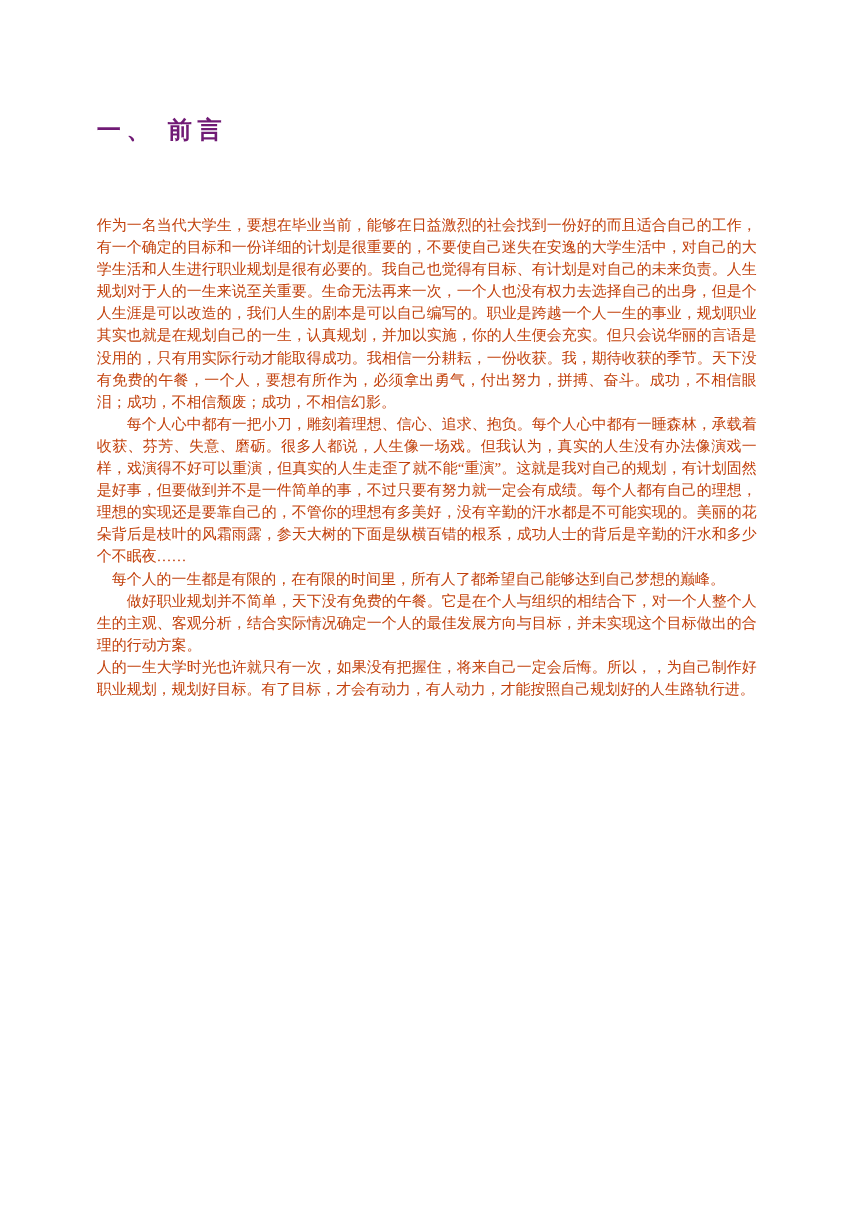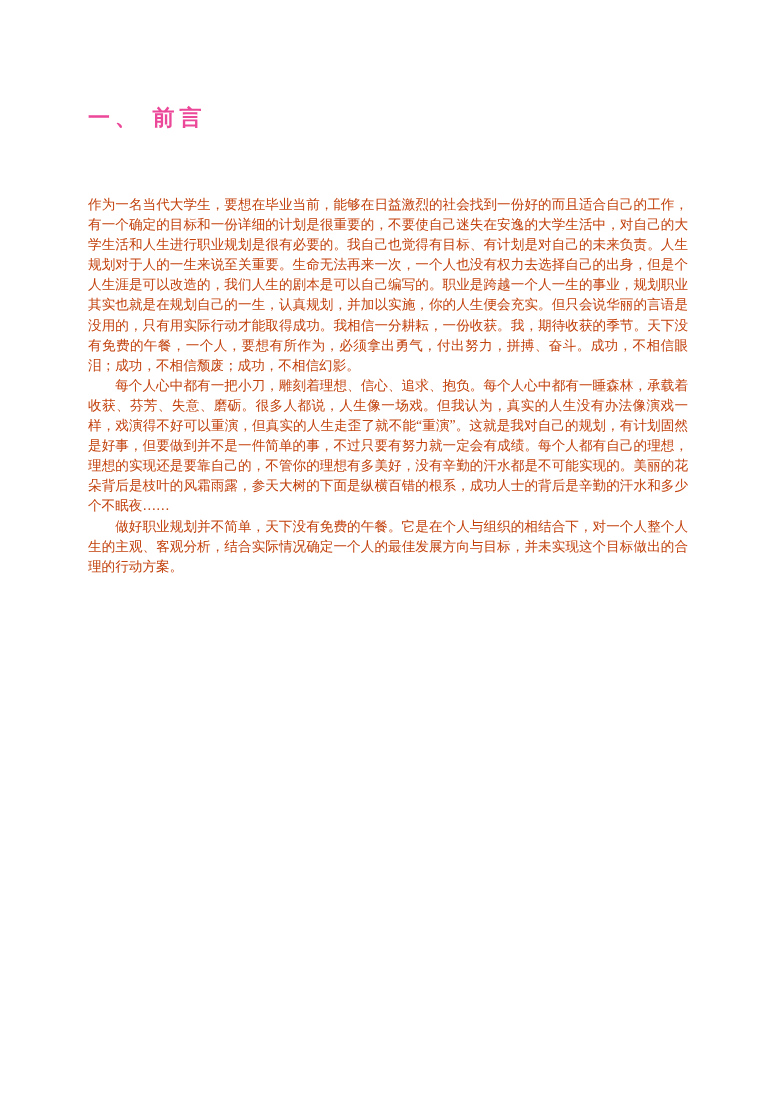--- a/index.html
+++ b/index.html
@@ -21,21 +21,21 @@
     left: 88px;
     top: 0;
     width: 600px;
   }
   .doc-heading {
     margin: 103px 0 62px 0;
     font-size: 22px;
     line-height: 30px;
     font-weight: bold;
     letter-spacing: 5px;
-    color: #ec4899;
+    color: #701a75;
   }
   .body-text p {
     margin: 0;
     font-size: 13.6px;
     line-height: 20.1px;
     text-align: justify;
     text-justify: inter-character;
     color: #c2410c;
   }
   .indent-0 { text-indent: 0; }
@@ -44,16 +44,18 @@
 </style>
 </head>
 <body>
 
 <div class="page">
   <div class="content">
     <h1 class="doc-heading">一、 前言</h1>
     <div class="body-text">
       <p class="indent-0">作为一名当代大学生，要想在毕业当前，能够在日益激烈的社会找到一份好的而且适合自己的工作，有一个确定的目标和一份详细的计划是很重要的，不要使自己迷失在安逸的大学生活中，对自己的大学生活和人生进行职业规划是很有必要的。我自己也觉得有目标、有计划是对自己的未来负责。人生规划对于人的一生来说至关重要。生命无法再来一次，一个人也没有权力去选择自己的出身，但是个人生涯是可以改造的，我们人生的剧本是可以自己编写的。职业是跨越一个人一生的事业，规划职业其实也就是在规划自己的一生，认真规划，并加以实施，你的人生便会充实。但只会说华丽的言语是没用的，只有用实际行动才能取得成功。我相信一分耕耘，一份收获。我，期待收获的季节。天下没有免费的午餐，一个人，要想有所作为，必须拿出勇气，付出努力，拼搏、奋斗。成功，不相信眼泪；成功，不相信颓废；成功，不相信幻影。</p>
       <p class="indent-2">每个人心中都有一把小刀，雕刻着理想、信心、追求、抱负。每个人心中都有一睡森林，承载着收获、芬芳、失意、磨砺。很多人都说，人生像一场戏。但我认为，真实的人生没有办法像演戏一样，戏演得不好可以重演，但真实的人生走歪了就不能“重演”。这就是我对自己的规划，有计划固然是好事，但要做到并不是一件简单的事，不过只要有努力就一定会有成绩。每个人都有自己的理想，理想的实现还是要靠自己的，不管你的理想有多美好，没有辛勤的汗水都是不可能实现的。美丽的花朵背后是枝叶的风霜雨露，参天大树的下面是纵横百错的根系，成功人士的背后是辛勤的汗水和多少个不眠夜……</p>
+      <p class="indent-1">每个人的一生都是有限的，在有限的时间里，所有人了都希望自己能够达到自己梦想的巅峰。</p>
       <p class="indent-2">做好职业规划并不简单，天下没有免费的午餐。它是在个人与组织的相结合下，对一个人整个人生的主观、客观分析，结合实际情况确定一个人的最佳发展方向与目标，并未实现这个目标做出的合理的行动方案。</p>
+      <p class="indent-0">人的一生大学时光也许就只有一次，如果没有把握住，将来自己一定会后悔。所以，，为自己制作好职业规划，规划好目标。有了目标，才会有动力，有人动力，才能按照自己规划好的人生路轨行进。</p>
     </div>
   </div>
 </div>
 
 </body></html>

